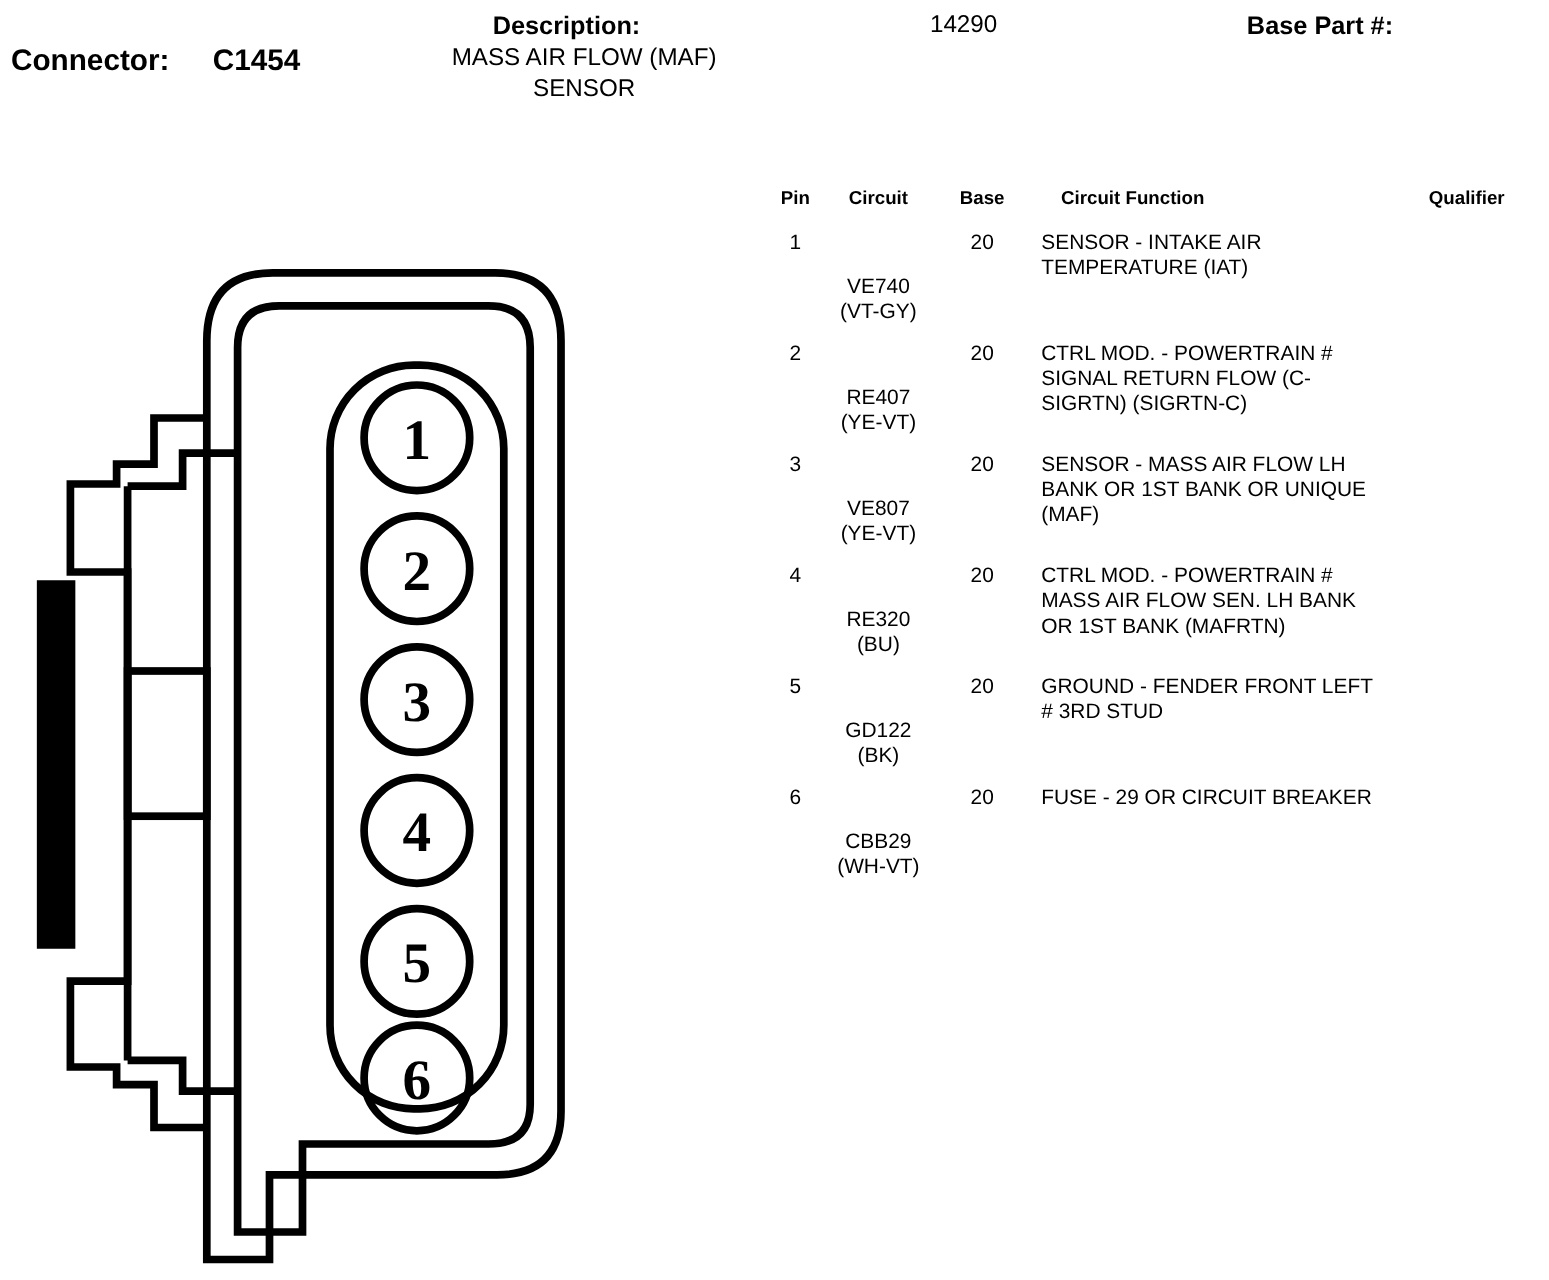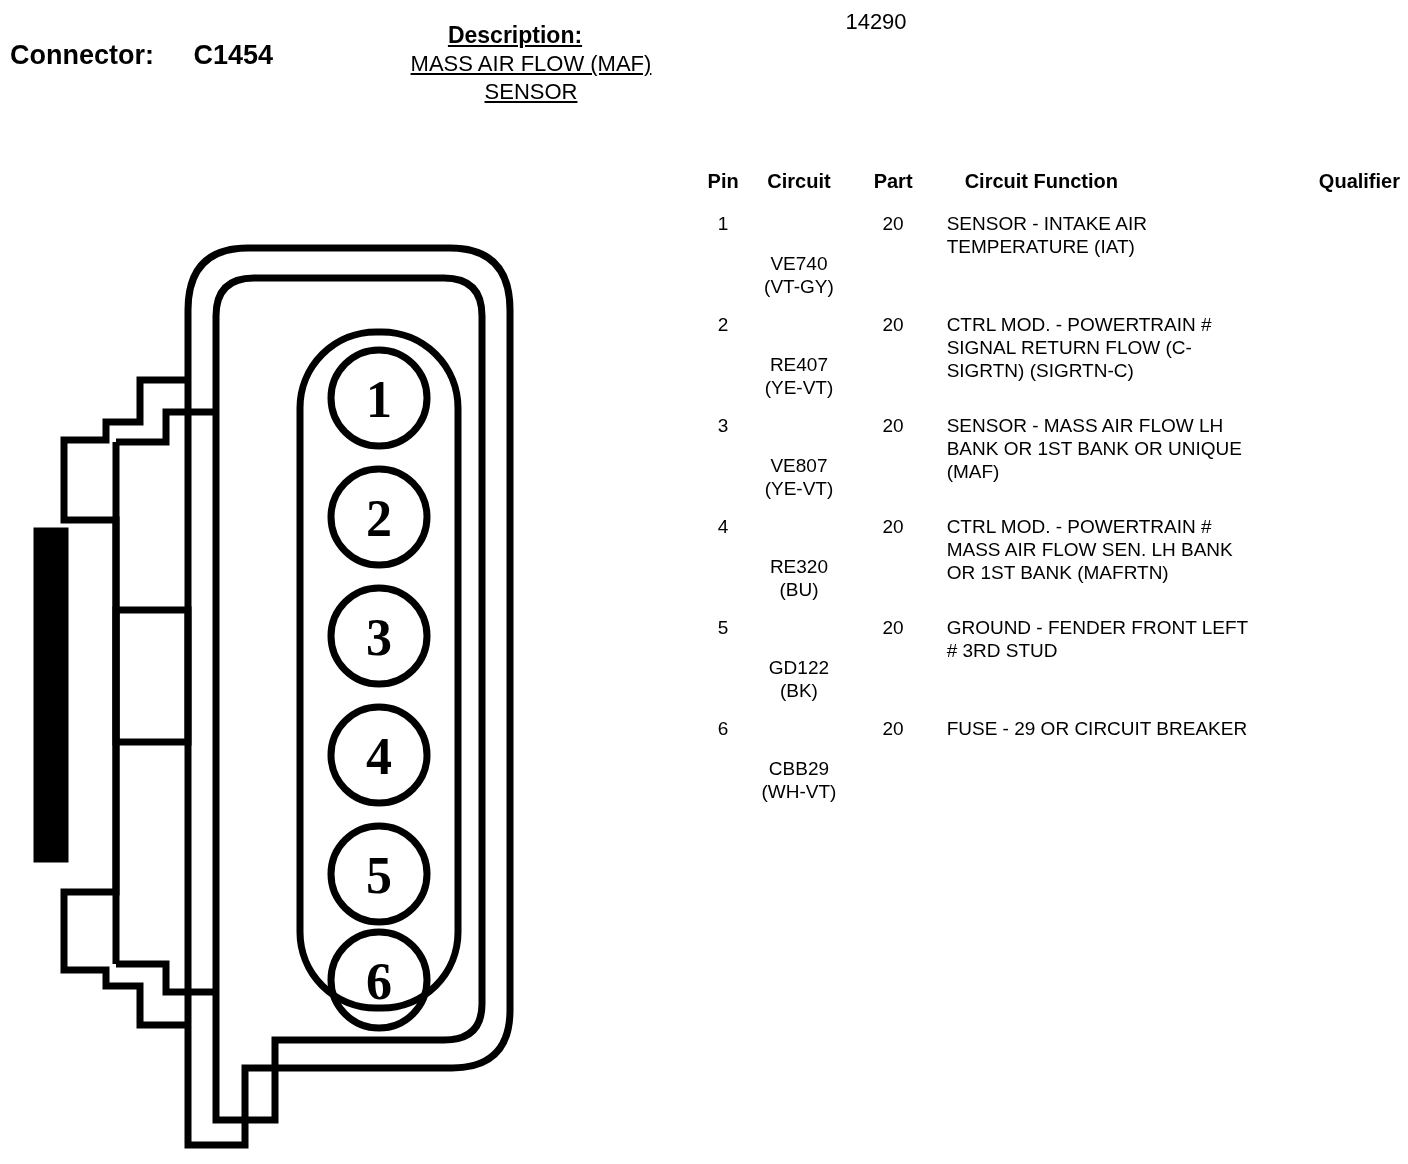--- a/index.html
+++ b/index.html
@@ -51,23 +51,22 @@
     display: inline;
   }
   #connector-block .hdr-value {
     font-size: 27px;
     font-weight: bold;
     display: inline;
   }
 
   #description-block {
     left: 350px;
-    top: 20px;
+    top: 8px;
     width: 330px;
-    text-decoration: underline;
   }
   #harness-block {
     left: 730px;
     top: 8px;
     width: 260px;
   }
   #basepart-block {
     left: 1060px;
     top: 8px;
     width: 280px;
@@ -75,39 +74,39 @@
 
   
   .pin-table {
     position: absolute;
     left: 700px;
     top: 170px;
     width: 700px;
     border-collapse: collapse;
   }
   .pin-table th {
-    font-size: 20px;
+    font-size: 17px;
     font-weight: bold;
     padding: 0 0 14px 0;
     vertical-align: top;
   }
   .pin-table td {
     font-size: 19px;
     vertical-align: top;
     padding: 5px 0 10px 0;
     line-height: 23px;
   }
   .col-pin    { width: 48px;  text-align: center; }
   .col-circ   { width: 110px; text-align: center; }
   .col-gauge  { width: 88px;  text-align: center; }
   .col-func   { width: 310px; text-align: left; padding-left: 12px !important; margin-top: 32px; }
   .col-qual   { width: 140px; text-align: left; }
 
   .pin-table th.col-func { padding-left: 30px !important; }
-  .pin-table th.col-qual { text-align: right; padding-left: 10px !important;}
+  .pin-table th.col-qual { text-align: center; padding-left: 10px !important;}
 
   .circ-name { display: block; margin-top: 40px; }
   .circ-color { display: block; }
 
   
   #connector-drawing {
     position: absolute;
     left: 20px;
     top: 180px;
     width: 670px;
@@ -135,20 +134,21 @@
   <div class="hdr-col" id="description-block">
     <div class="hdr-label">Description:</div>
     <div class="hdr-value">MASS AIR FLOW (MAF) SENSOR</div>
   </div>
 
   <div class="hdr-col" id="harness-block">
     <div class="hdr-value">14290</div>
   </div>
 
   <div class="hdr-col" id="basepart-block">
+    <div class="hdr-label">Base Part #:</div>
   </div>
 </div>
 
 <div id="connector-drawing">
   <svg width="670" height="970" viewBox="0 0 670 970" xmlns="http://www.w3.org/2000/svg">
     <g fill="none" stroke="#000000" stroke-width="7" stroke-linejoin="miter" stroke-linecap="butt">
 
       <path d="
         M 310 68
         L 430 68
@@ -227,21 +227,21 @@
     <text class="pin-num-label" x="359" y="713">5</text>
     <text class="pin-num-label" x="359" y="819">6</text>
   </svg>
 </div>
 
 <table class="pin-table">
   <thead>
     <tr>
       <th class="col-pin">Pin</th>
       <th class="col-circ">Circuit</th>
-      <th class="col-gauge">Part</th>
+      <th class="col-gauge">Base</th>
       <th class="col-func">Circuit Function</th>
       <th class="col-qual">Qualifier</th>
     </tr>
   </thead>
   <tbody id="pin-rows">
       <tr>
         <td class="col-pin">1</td>
         <td class="col-circ">
           <span class="circ-name">VE740</span>
           <span class="circ-color">(VT-GY)</span>

